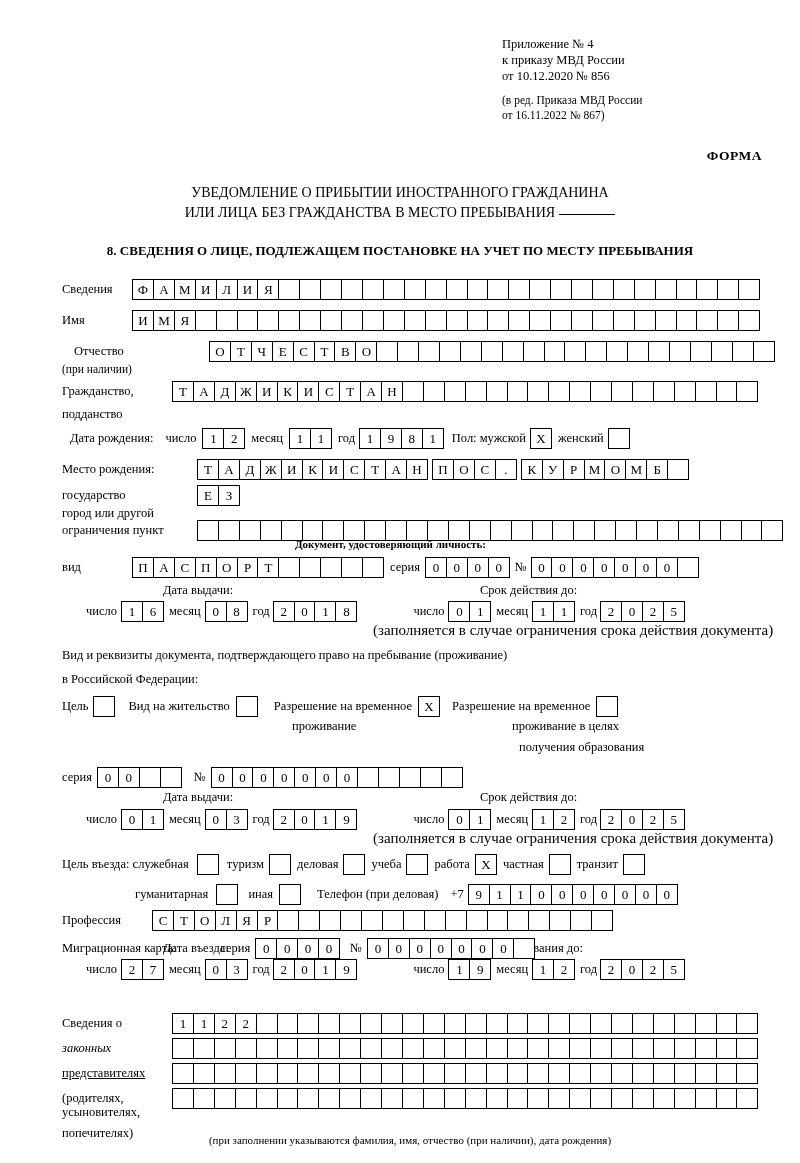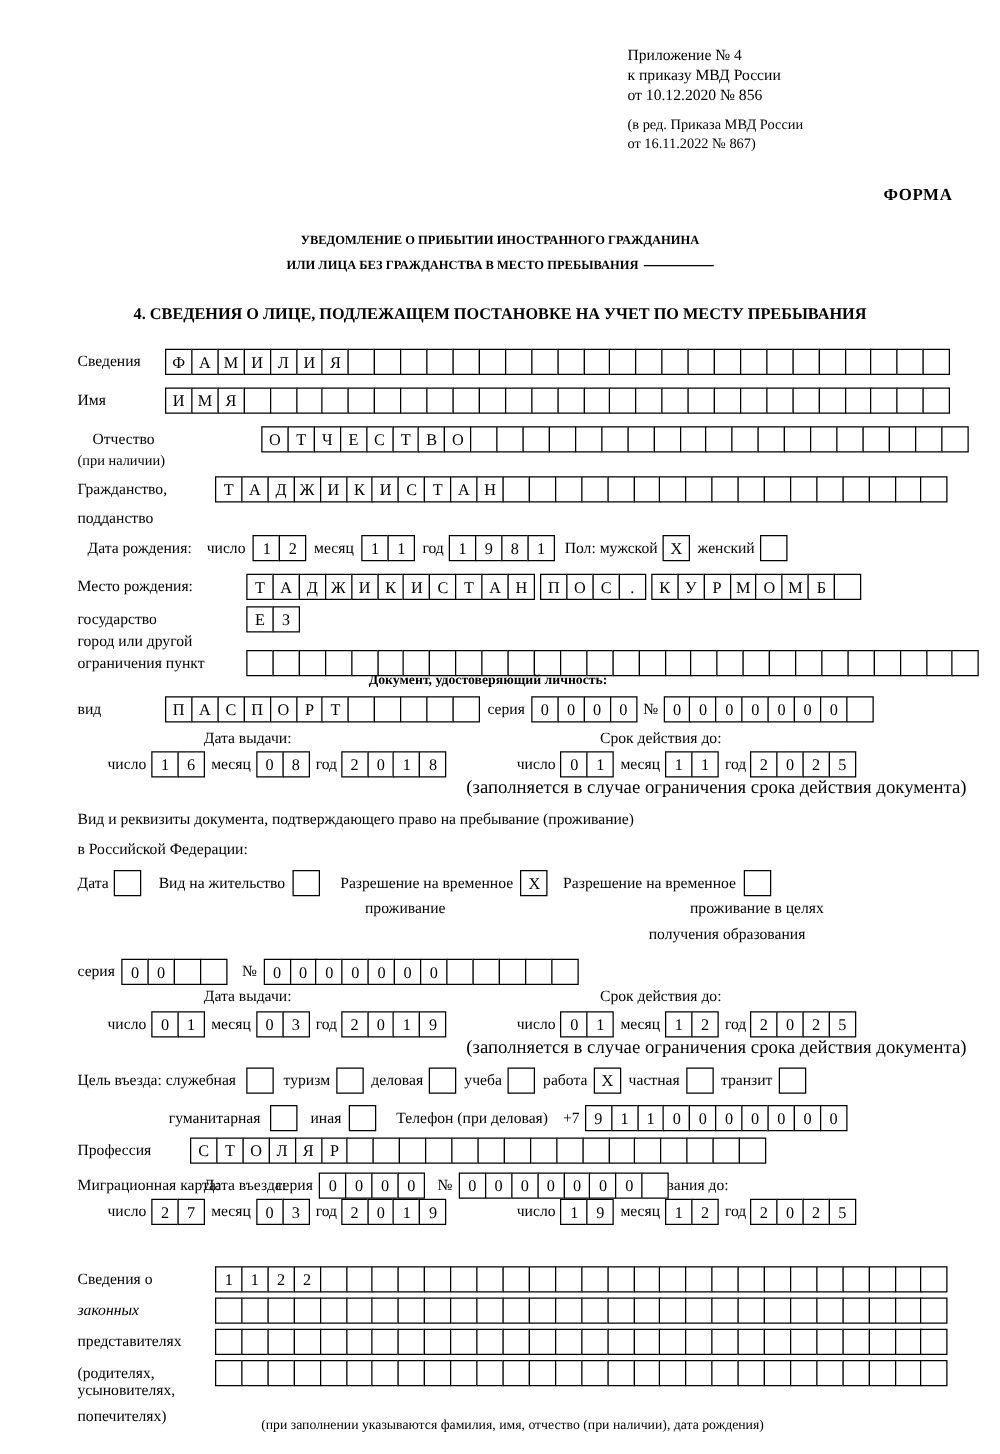--- a/index.html
+++ b/index.html
@@ -44,22 +44,22 @@
     font-weight: bold;
     font-size: 13.5px;
     letter-spacing: .5px;
   }
   .title {
     position: absolute;
     top: 183px;
     left: 0;
     width: 800px;
     text-align: center;
-    font-weight: bold;
-    font-size: 10px;
+    font-weight: normal;
+    font-size: 14px;
     line-height: 20px;
   }
   .title .underline-tail {
     display: inline-block;
     width: 56px;
     border-bottom: 1.3px solid #000;
     vertical-align: 2px;
     margin-left: 4px;
   }
   .section1 {
@@ -128,21 +128,21 @@
 
   <div class="forma">ФОРМА</div>
 
   <div class="title">
     <div>УВЕДОМЛЕНИЕ О ПРИБЫТИИ ИНОСТРАННОГО ГРАЖДАНИНА</div>
     <div>
       <span>ИЛИ ЛИЦА БЕЗ ГРАЖДАНСТВА В МЕСТО ПРЕБЫВАНИЯ</span><span class="underline-tail"></span>
     </div>
   </div>
 
-  <div class="section1">4. СВЕДЕНИЯ О ЛИЦЕ, ПОДЛЕЖАЩЕМ ПОСТАНОВКЕ НА УЧЕТ ПО МЕСТУ ПРЕБЫВАНИЯ</div>
+  <div class="section1">8. СВЕДЕНИЯ О ЛИЦЕ, ПОДЛЕЖАЩЕМ ПОСТАНОВКЕ НА УЧЕТ ПО МЕСТУ ПРЕБЫВАНИЯ</div>
 
   <div id="body-rows">
       <div class="row" style="top: 279px; left: 62px;">
         <span class="lbl" style="width: 70px;">Сведения</span>
         <div class="cells">
           <div class="cell">Ф</div>
           <div class="cell">А</div>
           <div class="cell">М</div>
           <div class="cell">И</div>
           <div class="cell">Л</div>
@@ -492,21 +492,21 @@
       <div class="row" style="top: 622px; left: 373px;">
         <span class="note">(заполняется в случае ограничения срока действия документа)</span>
       </div>
       <div class="row" style="top: 648px; left: 62px;">
         <span class="lbl">Вид и реквизиты документа, подтверждающего право на пребывание (проживание)</span>
       </div>
       <div class="row" style="top: 672px; left: 62px;">
         <span class="lbl">в Российской Федерации:</span>
       </div>
       <div class="row" style="top: 696px; left: 62px;">
-        <span class="lbl">Дата</span>
+        <span class="lbl">Цель</span>
         <span class="gap" style="width: 4px; display: inline-block;"></span>
         <div class="cells">
           <div class="cell"></div>
         </div>
         <span class="gap" style="width: 14px; display: inline-block;"></span>
         <span class="lbl">Вид на жительство</span>
         <span class="gap" style="width: 6px; display: inline-block;"></span>
         <div class="cells">
           <div class="cell"></div>
         </div>
@@ -519,21 +519,21 @@
         <span class="gap" style="width: 12px; display: inline-block;"></span>
         <span class="lbl">Разрешение на временное</span>
         <span class="gap" style="width: 6px; display: inline-block;"></span>
         <div class="cells">
           <div class="cell"></div>
         </div>
       </div>
       <div class="row" style="top: 719px; left: 292px;">
         <span class="lbl">проживание</span>
       </div>
-      <div class="row" style="top: 719px; left: 512px; margin-left: 40px;">
+      <div class="row" style="top: 719px; left: 512px;">
         <span class="lbl">проживание в целях</span>
       </div>
       <div class="row" style="top: 740px; left: 519px;">
         <span class="lbl">получения образования</span>
       </div>
       <div class="row" style="top: 767px; left: 62px;">
         <span class="lbl">серия</span>
         <span class="gap" style="width: 5px; display: inline-block;"></span>
         <div class="cells">
           <div class="cell">0</div>
@@ -853,21 +853,21 @@
           <div class="cell"></div>
           <div class="cell"></div>
           <div class="cell"></div>
           <div class="cell"></div>
           <div class="cell"></div>
           <div class="cell"></div>
           <div class="cell"></div>
         </div>
       </div>
       <div class="row" style="top: 1063px; left: 62px;">
-        <span class="lbl" style="width: 110px;">представителях</span>
+        <span class="lbl" style="width: 110px; text-decoration: underline;">представителях</span>
         <div class="cells">
           <div class="cell"></div>
           <div class="cell"></div>
           <div class="cell"></div>
           <div class="cell"></div>
           <div class="cell"></div>
           <div class="cell"></div>
           <div class="cell"></div>
           <div class="cell"></div>
           <div class="cell"></div>

